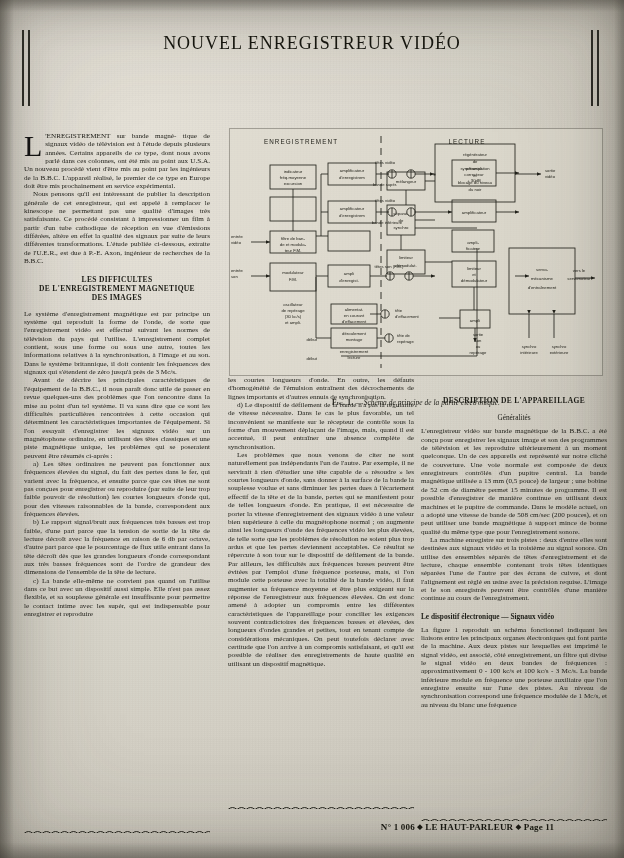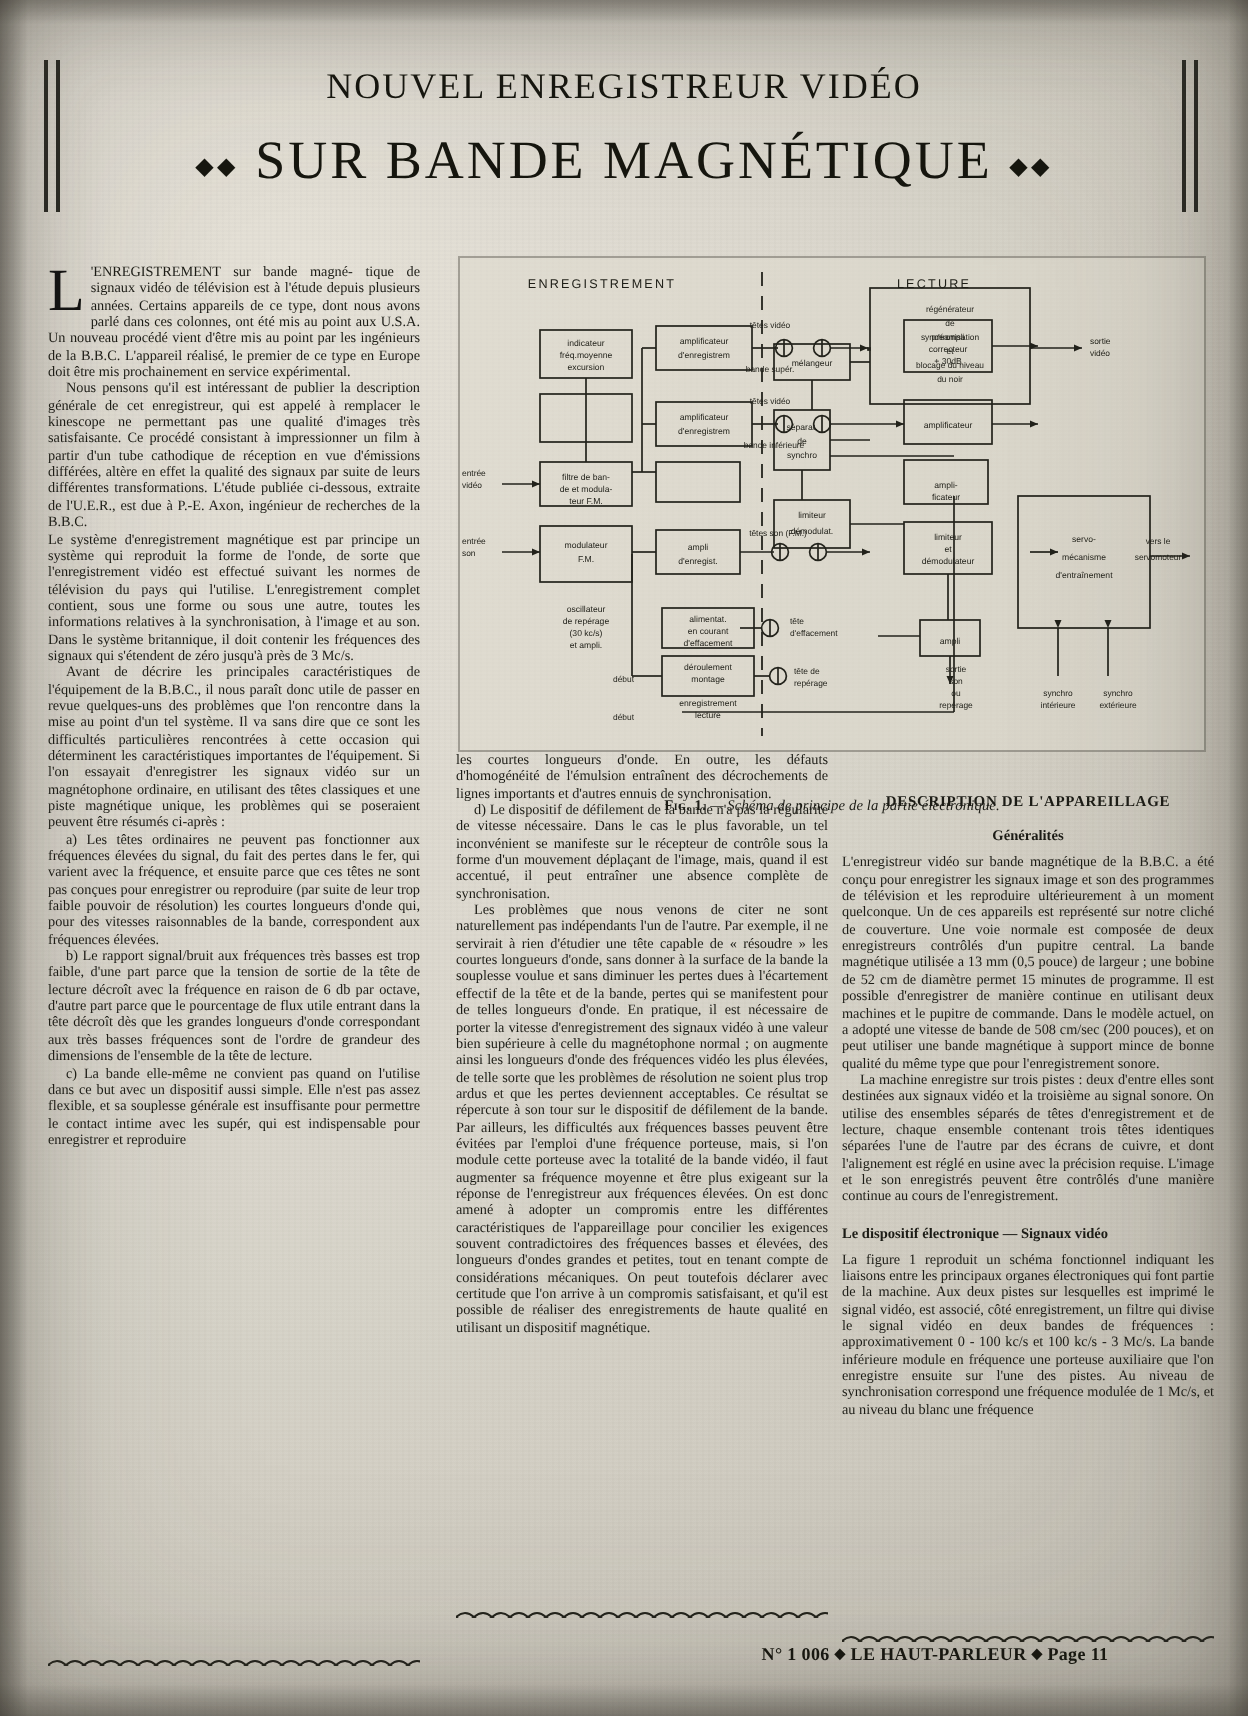--- a/index.html
+++ b/index.html
@@ -61,21 +61,21 @@
   #col2{left:228px;top:376px;}
   #col3{left:421px;top:396px;}
   .col p{margin:0 0 0 0;text-indent:9px;}
   .col p.first{text-indent:0;}
   .col p + p{margin-top:0;}
   .head{
     text-align:center;font-weight:700;font-size:7.5px;line-height:9.4px;
     letter-spacing:.045em;margin:9px 0 7px 0;text-indent:0 !important;
   }
   .subhead{
-    text-align:center;font-weight:700;font-size:7.3px;line-height:9px;
+    text-align:center;font-weight:400;font-size:7.3px;line-height:9px;
     margin:8px 0 5px 0;text-indent:0 !important;
   }
   .subhead-l{
     font-weight:700;font-size:7.3px;line-height:9px;text-align:left;
     margin:9px 0 5px 0;text-indent:0 !important;
   }
   
   .dropcap{
     float:left;font-size:30px;line-height:24px;font-family:"Liberation Serif",serif;
     padding:1px 3px 0 0;margin-top:1px;font-weight:400;color:#111;
@@ -95,25 +95,20 @@
 </style>
 </head>
 <body>
 
 <div class="page"></div>
 
 <div class="title-block">
   <div class="title-rules-l"></div>
   <div class="title-rules-r"></div>
   <div class="title-line title-line1 blur">NOUVEL  ENREGISTREUR  VIDÉO</div>
-  <div class="title-line title-line2 blur">
-    <span class="diamonds">◆◆</span>
-    <span>SUR  BANDE  MAGNÉTIQUE</span>
-    <span class="diamonds">◆◆</span>
-  </div>
 </div>
 
 <div class="figure fig">
   <div class="fig-frame"></div>
   <svg width="374" height="248" viewBox="0 0 374 248">
     <defs>
       <marker id="ah" markerWidth="6" markerHeight="6" refX="5" refY="2.2" orient="auto">
         <path d="M0,0 L5,2.2 L0,4.4 z" fill="#22221b"></path>
       </marker>
     </defs>
@@ -299,20 +294,25 @@
   </svg>
 </div>
 <div class="fig-caption">
   <b>Fig. 1.</b>
   <span>— Schéma de principe de la partie électronique.</span>
 </div>
 
 <div class="col" id="col1">
   <p class="first"><span class="dropcap">L</span><span>'ENREGISTREMENT sur bande magné- tique de signaux vidéo de télévision est à l'étude depuis plusieurs années. Certains appareils de ce type, dont nous avons parlé dans ces colonnes, ont été mis au point aux U.S.A. Un nouveau procédé vient d'être mis au point par les ingénieurs de la B.B.C. L'appareil réalisé, le premier de ce type en Europe doit être mis prochainement en service expérimental.</span></p>
   <p>Nous pensons qu'il est intéressant de publier la description générale de cet enregistreur, qui est appelé à remplacer le kinescope ne permettant pas une qualité d'images très satisfaisante. Ce procédé consistant à impressionner un film à partir d'un tube cathodique de réception en vue d'émissions différées, altère en effet la qualité des signaux par suite de leurs différentes transformations. L'étude publiée ci-dessous, extraite de l'U.E.R., est due à P.-E. Axon, ingénieur de recherches de la B.B.C.</p>
+  <div class="head">
+    <div>LES DIFFICULTES</div>
+    <div>DE  L'ENREGISTREMENT  MAGNETIQUE</div>
+    <div>DES IMAGES</div>
+  </div>
   <p class="first">Le système d'enregistrement magnétique est par principe un système qui reproduit la forme de l'onde, de sorte que l'enregistrement vidéo est effectué suivant les normes de télévision du pays qui l'utilise. L'enregistrement complet contient, sous une forme ou sous une autre, toutes les informations relatives à la synchronisation, à l'image et au son. Dans le système britannique, il doit contenir les fréquences des signaux qui s'étendent de zéro jusqu'à près de 3 Mc/s.</p>
   <p>Avant de décrire les principales caractéristiques de l'équipement de la B.B.C., il nous paraît donc utile de passer en revue quelques-uns des problèmes que l'on rencontre dans la mise au point d'un tel système. Il va sans dire que ce sont les difficultés particulières rencontrées à cette occasion qui déterminent les caractéristiques importantes de l'équipement. Si l'on essayait d'enregistrer les signaux vidéo sur un magnétophone ordinaire, en utilisant des têtes classiques et une piste magnétique unique, les problèmes qui se poseraient peuvent être résumés ci-après :</p>
   <p>a) Les têtes ordinaires ne peuvent pas fonctionner aux fréquences élevées du signal, du fait des pertes dans le fer, qui varient avec la fréquence, et ensuite parce que ces têtes ne sont pas conçues pour enregistrer ou reproduire (par suite de leur trop faible pouvoir de résolution) les courtes longueurs d'onde qui, pour des vitesses raisonnables de la bande, correspondent aux fréquences élevées.</p>
   <p>b) Le rapport signal/bruit aux fréquences très basses est trop faible, d'une part parce que la tension de sortie de la tête de lecture décroît avec la fréquence en raison de 6 db par octave, d'autre part parce que le pourcentage de flux utile entrant dans la tête décroît dès que les grandes longueurs d'onde correspondant aux très basses fréquences sont de l'ordre de grandeur des dimensions de l'ensemble de la tête de lecture.</p>
   <p>c) La bande elle-même ne convient pas quand on l'utilise dans ce but avec un dispositif aussi simple. Elle n'est pas assez flexible, et sa souplesse générale est insuffisante pour permettre le contact intime avec les supér, qui est indispensable pour enregistrer et reproduire</p>
 </div>
 
 <div class="col" id="col2">
   <p class="first">les courtes longueurs d'onde. En outre, les défauts d'homogénéité de l'émulsion entraînent des décrochements de lignes importants et d'autres ennuis de synchronisation.</p>
   <p>d) Le dispositif de défilement de la bande n'a pas la régularité de vitesse nécessaire. Dans le cas le plus favorable, un tel inconvénient se manifeste sur le récepteur de contrôle sous la forme d'un mouvement déplaçant de l'image, mais, quand il est accentué, il peut entraîner une absence complète de synchronisation.</p>

